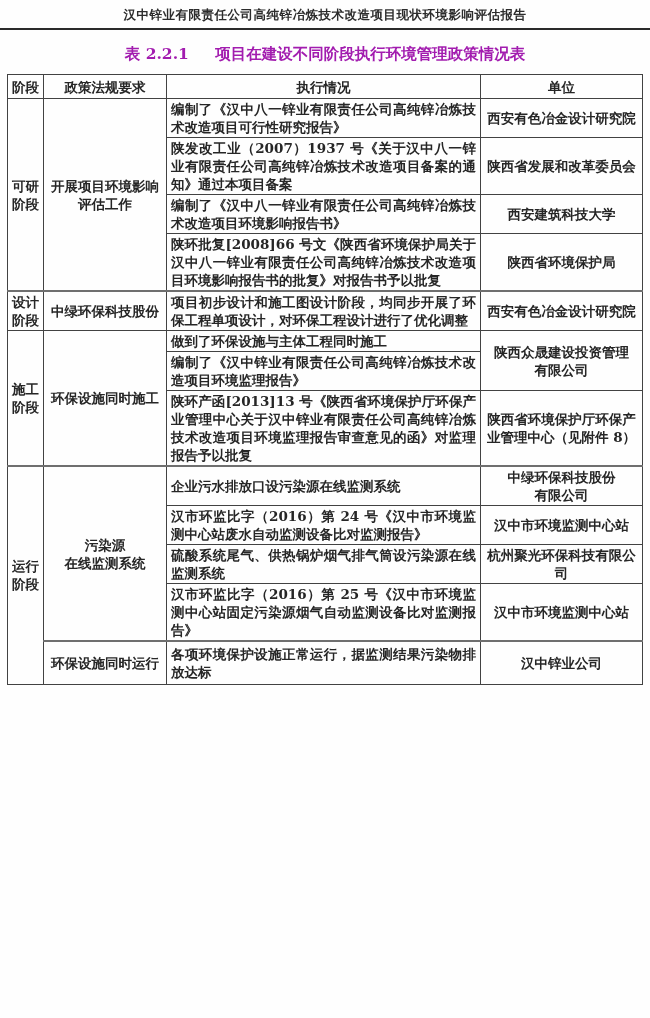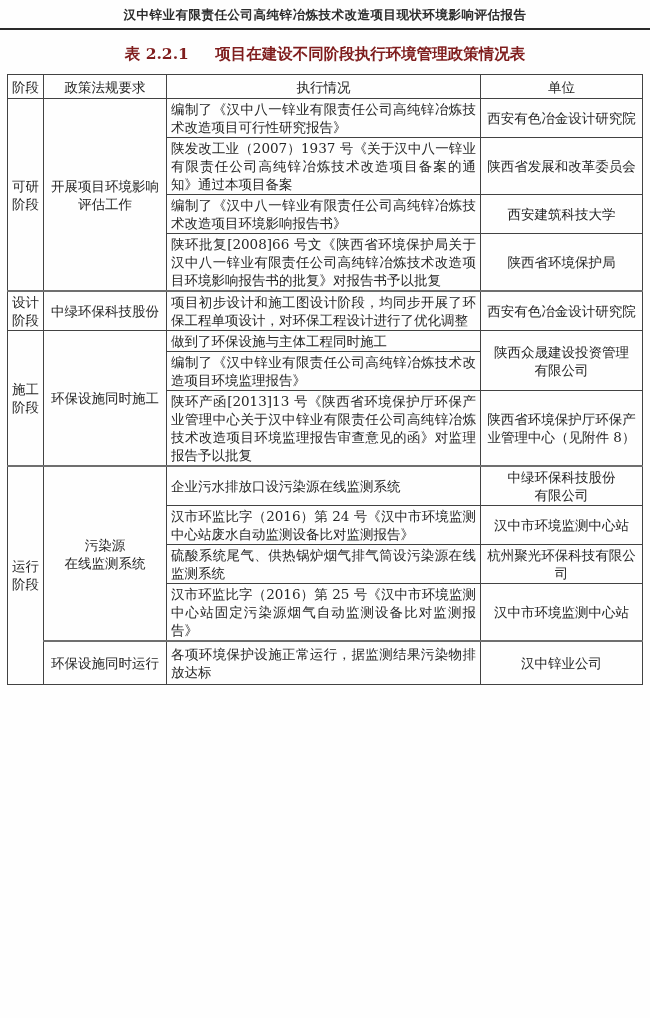--- a/index.html
+++ b/index.html
@@ -25,35 +25,35 @@
     margin-top:4px;
     border-top:2px solid #2a2a2a;
     height:0;
   }
   
   .table-title {
     margin:14px 0 9px;
     text-align:center;
     font-size:15.5px;
     font-weight:700;
-    color:#7f1d1d;
+    color:#a21caf;
   }
   .table-title .tnum { margin-right:1.7em; }
   
   table.policy {
     width:635px;
     margin:0 auto;
     border-collapse:collapse;
     table-layout:fixed;
     border:1.5px solid #3a3a3a;
   }
   table.policy th, table.policy td {
     border:1px solid #424242;
     font-size:13.5px;
-    font-weight:400;
+    font-weight:700;
     line-height:18px;
     padding:1px 4px;
     vertical-align:middle;
     color:#262626;
   }
   table.policy th { text-align:center; height:21px; padding:1px 2px; }
   td.c { text-align:center; }
   td.e { text-align:justify; }
   td.stage { text-align:right; padding:1px 2px; }
   .preline { white-space:pre-line; }

